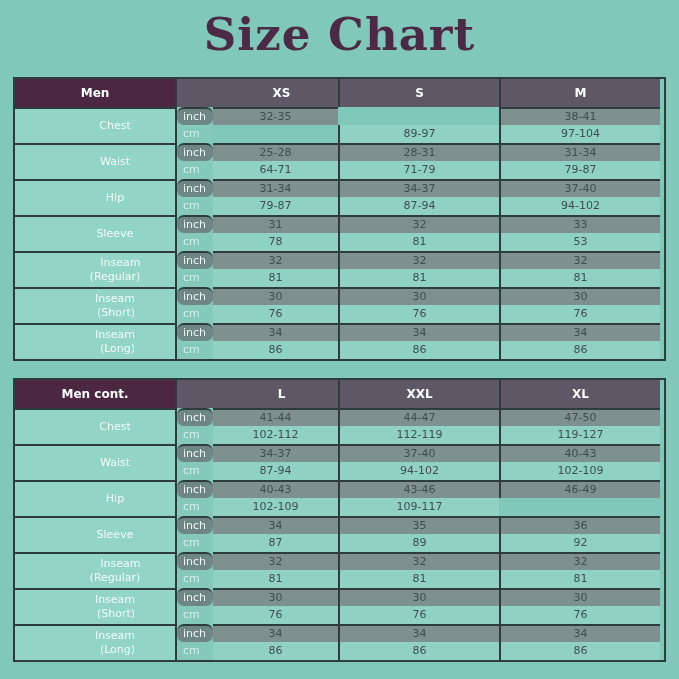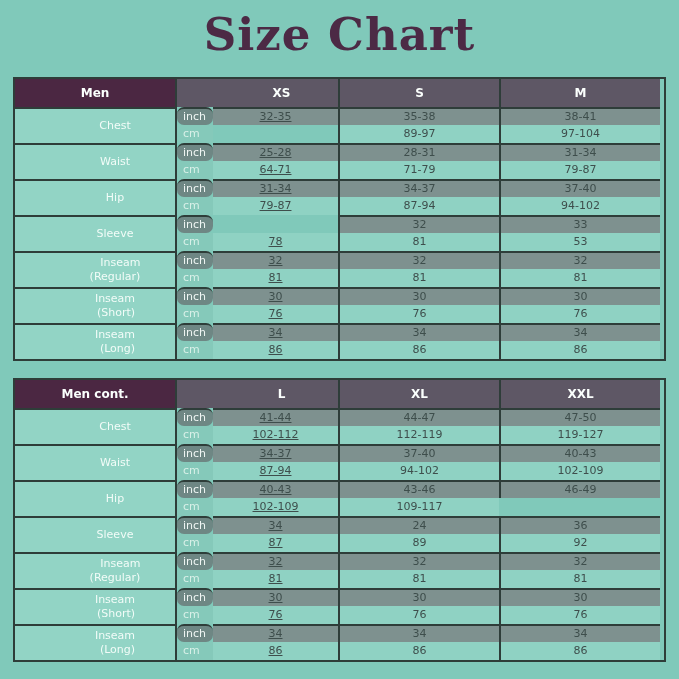--- a/index.html
+++ b/index.html
@@ -71,21 +71,21 @@
     border-top:2px solid var(--border);
     white-space:pre-line;
     text-align:right;
     line-height:1.25;
     padding-left:40px;
   }
   .unit{grid-column:2;justify-content:flex-start;padding-left:6px;font-size:11px;}
   .unit.inch{background:var(--unit-gray);color:#f0f6f4;border-top:2px solid var(--border);border-radius:7px;}
   .unit.cm{background:var(--unit-teal);color:var(--txt-mint);}
   .val{color:var(--txt-val);font-size:11px;}
-  .val.c3{grid-column:3;text-decoration:underline;}
+  .val.c3{grid-column:3;}
   .val.c4{grid-column:4;border-left:2px solid var(--border);}
   .val.c5{grid-column:5;border-left:2px solid var(--border);}
   .hdr-size.c4{border-left:2px solid var(--border);}
   .hdr-size.c5{border-left:2px solid var(--border);}
   .val.ginch{background:var(--row-gray);border-top:2px solid var(--border);}
   .val.gcm{background:var(--row-teal);}
 </style>
 </head>
 <body>
 
@@ -93,21 +93,20 @@
   <h1 class="title">Size Chart</h1>
   <div id="tables-root">
       <div class="size-table">
         <div class="cell hdr-label">Men</div>
         <div class="cell hdr-size span2">XS</div>
         <div class="cell hdr-size c4">S</div>
         <div class="cell hdr-size c5">M</div>
         <div class="cell m-label">Chest</div>
         <div class="cell unit inch">inch</div>
         <div class="cell val c3 ginch">32-35</div>
-        <div class="cell val c4 ginch">35-38</div>
         <div class="cell val c5 ginch">38-41</div>
         <div class="cell unit cm">cm</div>
         <div class="cell val c4 gcm">89-97</div>
         <div class="cell val c5 gcm">97-104</div>
         <div class="cell m-label">Waist</div>
         <div class="cell unit inch">inch</div>
         <div class="cell val c3 ginch">25-28</div>
         <div class="cell val c4 ginch">28-31</div>
         <div class="cell val c5 ginch">31-34</div>
         <div class="cell unit cm">cm</div>
@@ -118,20 +117,21 @@
         <div class="cell unit inch">inch</div>
         <div class="cell val c3 ginch">31-34</div>
         <div class="cell val c4 ginch">34-37</div>
         <div class="cell val c5 ginch">37-40</div>
         <div class="cell unit cm">cm</div>
         <div class="cell val c3 gcm">79-87</div>
         <div class="cell val c4 gcm">87-94</div>
         <div class="cell val c5 gcm">94-102</div>
         <div class="cell m-label">Sleeve</div>
         <div class="cell unit inch">inch</div>
+        <div class="cell val c3 ginch">31</div>
         <div class="cell val c4 ginch">32</div>
         <div class="cell val c5 ginch">33</div>
         <div class="cell unit cm">cm</div>
         <div class="cell val c3 gcm">78</div>
         <div class="cell val c4 gcm">81</div>
         <div class="cell val c5 gcm">53</div>
         <div class="cell m-label">Inseam
 (Regular)</div>
         <div class="cell unit inch">inch</div>
         <div class="cell val c3 ginch">32</div>
@@ -158,22 +158,22 @@
         <div class="cell val c4 ginch">34</div>
         <div class="cell val c5 ginch">34</div>
         <div class="cell unit cm">cm</div>
         <div class="cell val c3 gcm">86</div>
         <div class="cell val c4 gcm">86</div>
         <div class="cell val c5 gcm">86</div>
       </div>
       <div class="size-table">
         <div class="cell hdr-label">Men cont.</div>
         <div class="cell hdr-size span2">L</div>
+        <div class="cell hdr-size c5">XXL</div>
         <div class="cell hdr-size c4">XL</div>
-        <div class="cell hdr-size c5">XXL</div>
         <div class="cell m-label">Chest</div>
         <div class="cell unit inch">inch</div>
         <div class="cell val c3 ginch">41-44</div>
         <div class="cell val c4 ginch">44-47</div>
         <div class="cell val c5 ginch">47-50</div>
         <div class="cell unit cm">cm</div>
         <div class="cell val c3 gcm">102-112</div>
         <div class="cell val c4 gcm">112-119</div>
         <div class="cell val c5 gcm">119-127</div>
         <div class="cell m-label">Waist</div>
@@ -189,21 +189,21 @@
         <div class="cell unit inch">inch</div>
         <div class="cell val c3 ginch">40-43</div>
         <div class="cell val c4 ginch">43-46</div>
         <div class="cell val c5 ginch">46-49</div>
         <div class="cell unit cm">cm</div>
         <div class="cell val c3 gcm">102-109</div>
         <div class="cell val c4 gcm">109-117</div>
         <div class="cell m-label">Sleeve</div>
         <div class="cell unit inch">inch</div>
         <div class="cell val c3 ginch">34</div>
-        <div class="cell val c4 ginch">24</div>
+        <div class="cell val c4 ginch">35</div>
         <div class="cell val c5 ginch">36</div>
         <div class="cell unit cm">cm</div>
         <div class="cell val c3 gcm">87</div>
         <div class="cell val c4 gcm">89</div>
         <div class="cell val c5 gcm">92</div>
         <div class="cell m-label">Inseam
 (Regular)</div>
         <div class="cell unit inch">inch</div>
         <div class="cell val c3 ginch">32</div>
         <div class="cell val c4 ginch">32</div>

